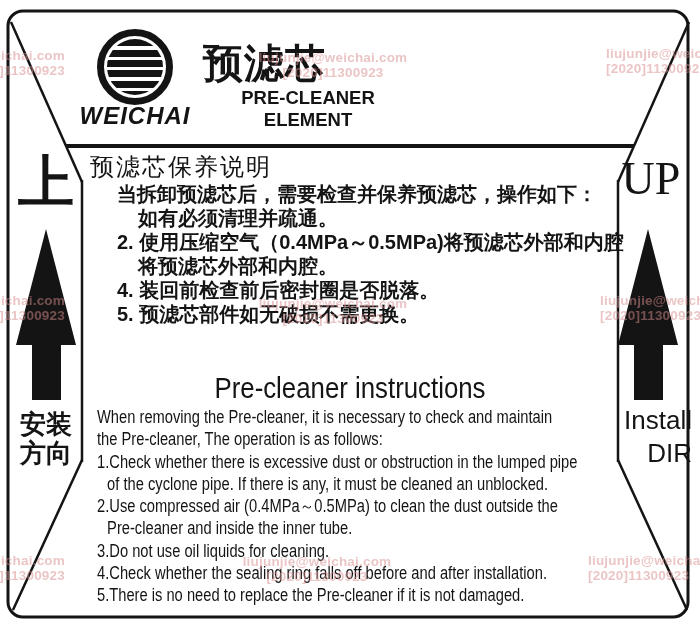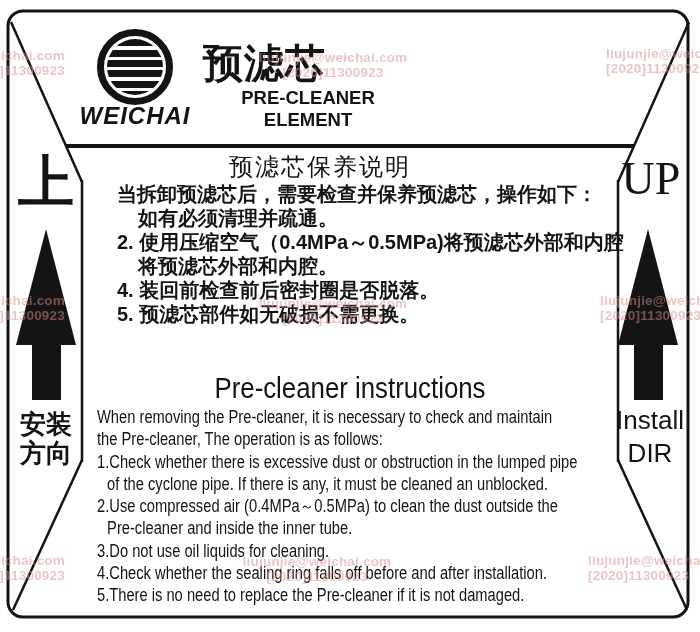--- a/index.html
+++ b/index.html
@@ -24,25 +24,25 @@
         font-size:18.5px;font-weight:700;letter-spacing:0;}
 
   
   .serif{font-family:"Liberation Serif","DejaVu Serif",serif;}
   .up-cn{left:10px;top:152px;width:72px;text-align:center;
         font-size:56px;font-weight:700;line-height:60px;}
   .up-en{left:612px;top:153px;width:78px;text-align:center;
         font-size:46px;font-weight:400;line-height:52px;}
   .dir-cn{left:12px;top:410px;width:68px;text-align:center;
         font-size:26px;font-weight:700;line-height:29px;}
-  .dir-en{left:608px;top:404px;width:84px;text-align:center;
+  .dir-en{left:608px;top:404px;width:84px;text-align:right;
         font-size:26px;font-weight:400;line-height:33px;}
 
   
-  .cn-title{left:90px;top:151px;width:460px;text-align:center;
+  .cn-title{left:90px;top:151px;width:460px;
         font-size:24px;font-weight:400;letter-spacing:2px;}
   .cn-body{left:117px;top:182px;width:510px;font-size:20px;font-weight:700;
         line-height:24px;}
   .cn-body .line{white-space:nowrap;}
   .cn-body .indent{padding-left:21px;}
   .en-title{left:90px;top:371px;width:520px;text-align:center;
         font-size:30px;font-weight:400;transform:scaleX(0.86);transform-origin:center top;
         white-space:nowrap;}
   .en-body{left:97px;top:406px;width:620px;font-size:17.5px;font-weight:400;
         line-height:22.3px;transform:scaleX(0.84);transform-origin:left top;}

